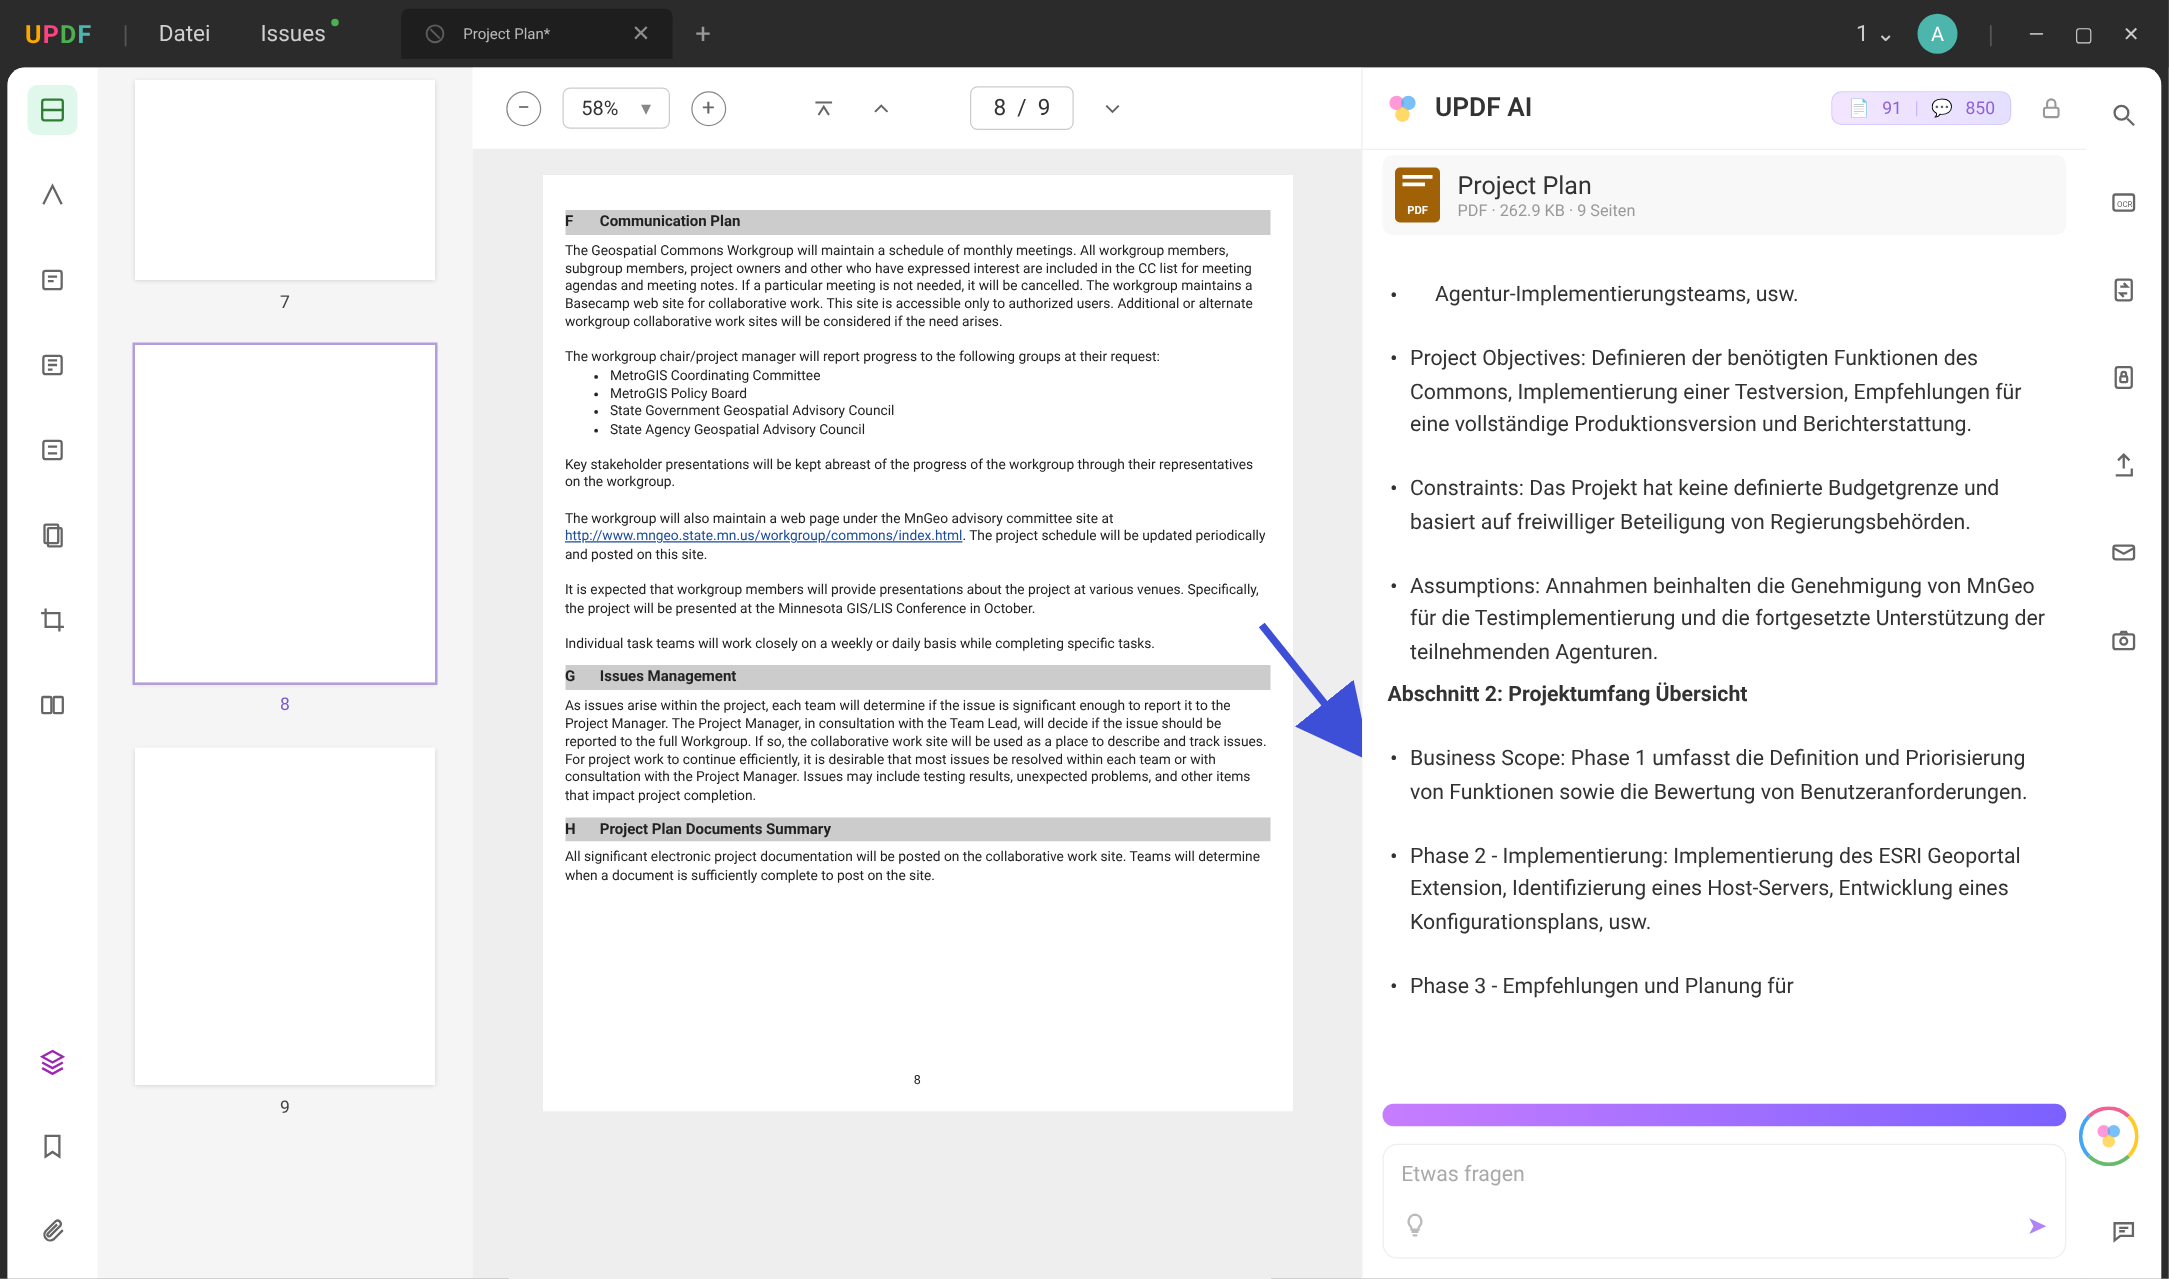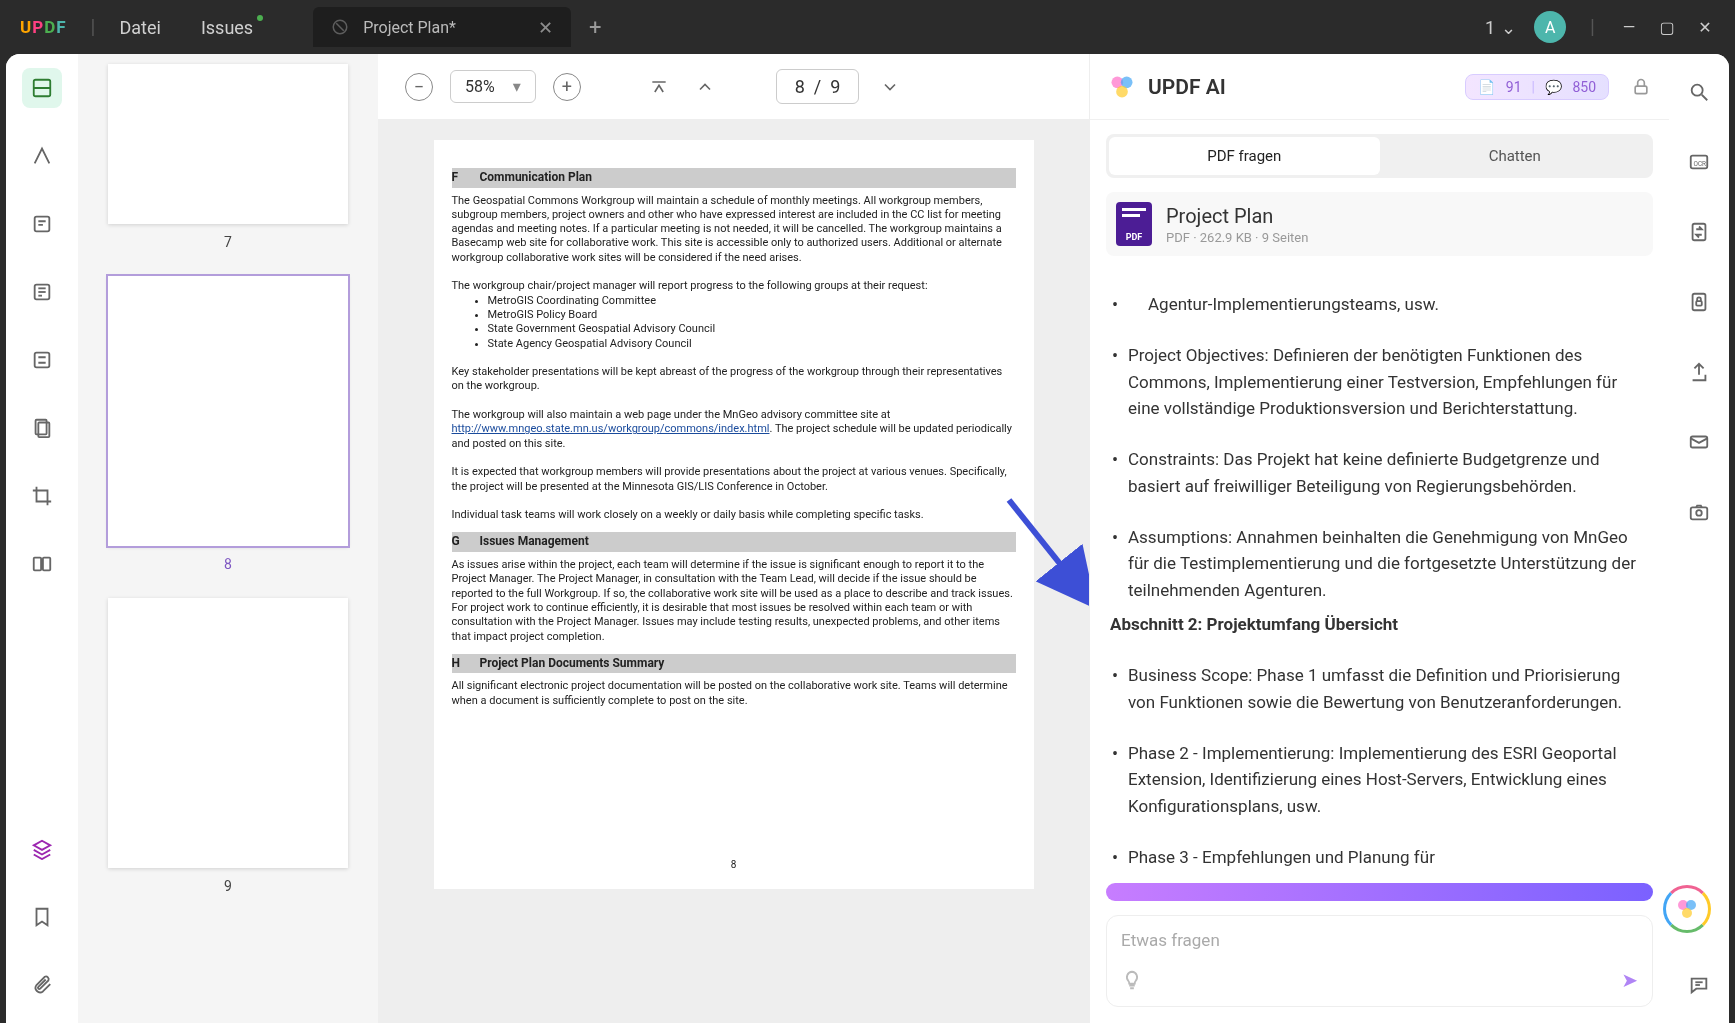--- a/index.html
+++ b/index.html
@@ -1,25 +1,25 @@
 <!DOCTYPE html>
 <html><head>
 <meta charset="utf-8">
 <style>
 * { margin:0; padding:0; box-sizing:border-box; font-family:-apple-system,BlinkMacSystemFont,"Segoe UI",Roboto,sans-serif; }
 body { width:1735px; height:1023px; background:#2b2b2b; overflow:hidden; }
 .titlebar { height:54px; background:#2b2b2b; display:flex; align-items:center; padding:0 20px; color:#d0d0d0; }
-.logo { font-weight:bold; font-size:17px; letter-spacing:1px; }
+.logo { font-weight:bold; font-size:20px; letter-spacing:1px; }
 .logo .u { color:#ffa500; } .logo .p { color:#ff4081; } .logo .d { color:#4caf50; } .logo .f { color:#4db6ac; }
 .titlebar-sep { color:#555; margin:0 24px; font-size:20px; }
 .menu-item { font-size:18px; margin-right:40px; cursor:pointer; position:relative; }
 .menu-dot { position:absolute; top:-2px; right:-10px; width:6px; height:6px; background:#4caf50; border-radius:50%; }
 .tab { background:#1e1e1e; height:40px; display:flex; align-items:center; padding:0 18px; margin-left:20px; border-radius:6px 6px 0 0; color:#bbb; }
 .tab-icon { width:18px; height:18px; margin-right:14px; opacity:0.6; }
-.tab-title { font-size:16px; margin-right:82px; }
+.tab-title { font-size:12px; margin-right:65px; }
 .tab-close { font-size:18px; cursor:pointer; opacity:0.7; }
 .new-tab { margin-left:18px; font-size:22px; color:#999; cursor:pointer; }
 .titlebar-right { margin-left:auto; display:flex; align-items:center; gap:18px; }
 .workspace-sel { display:flex; align-items:center; color:#ccc; font-size:18px; cursor:pointer; }
 .avatar { width:32px; height:32px; border-radius:50%; background:#4db6ac; color:#fff; display:flex; align-items:center; justify-content:center; font-size:16px; }
 .win-btn { color:#ccc; font-size:16px; cursor:pointer; width:20px; text-align:center; }
 
 .main-area { display:flex; height:calc(100% - 54px); background:#fff; border-radius:14px 14px 0 0; margin:0 6px; overflow:hidden; }
 .left-rail { width:72px; background:#fff; border-right:1px solid rgba(0,0,0,0); display:flex; flex-direction:column; align-items:center; padding-top:14px; gap:28px; }
 .rail-btn { width:40px; height:40px; display:flex; align-items:center; justify-content:center; cursor:pointer; border-radius:8px; }
@@ -56,21 +56,21 @@
 .ai-panel { width:580px; background:#fff; border-left:1px solid #eee; display:flex; flex-direction:column; }
 .ai-header { height:66px; display:flex; align-items:center; padding:0 18px; gap:12px; border-bottom:1px solid #f0f0f0; }
 .ai-logo { width:28px; height:28px; }
 .ai-title { font-size:21px; font-weight:600; color:#333; }
 .credit-pill { margin-left:auto; display:flex; align-items:center; gap:10px; background:linear-gradient(90deg,#f3e5ff,#e5e0ff); border:1px solid #d8ccff; border-radius:8px; padding:4px 12px; font-size:14px; color:#915fd6; }
 .lock-icon { width:20px; height:20px; margin-left:10px; }
 .ai-tabs { display:flex; margin:14px 16px 10px; background:#f0f0f0; border-radius:8px; padding:3px; }
 .ai-tab { flex:1; text-align:center; padding:10px; font-size:15px; color:#555; cursor:pointer; border-radius:6px; }
 .ai-tab.active { background:#fff; color:#222; }
 .doc-chip { margin:4px 16px 10px; display:flex; align-items:center; gap:14px; background:#f8f8f8; border-radius:8px; padding:10px; }
-.pdf-badge { width:36px; height:44px; background:#4c1d95; border-radius:4px; color:#fff; font-size:9px; font-weight:bold; display:flex; align-items:flex-end; justify-content:center; padding-bottom:4px; position:relative; }
+.pdf-badge { width:36px; height:44px; background:#a16207; border-radius:4px; color:#fff; font-size:9px; font-weight:bold; display:flex; align-items:flex-end; justify-content:center; padding-bottom:4px; position:relative; }
 .pdf-badge::before { content:''; position:absolute; top:6px; left:6px; right:6px; height:3px; background:#fff; }
 .pdf-badge::after { content:''; position:absolute; top:12px; left:6px; right:12px; height:3px; background:#fff; }
 .doc-title-text { font-size:20px; color:#333; }
 .doc-meta { font-size:13px; color:#999; margin-top:2px; }
 .ai-body { flex:1; overflow:auto; padding:0 20px 10px; font-size:17px; color:#333; line-height:1.55; }
 .ai-body ul { list-style:none; }
 .ai-body li { position:relative; padding-left:18px; margin-bottom:4px;margin-top:25px; }
 .ai-body li::before { content:'•'; position:absolute; left:2px; top:0; font-size:18px; }
 .ai-body .section-title { font-weight:700; margin-top:8px; }
 .gradient-bar { height:18px; margin:8px 16px 14px; border-radius:10px; background:linear-gradient(90deg,#c77dff,#7b61ff); }
@@ -279,24 +279,20 @@
           <span>91</span>
         <span style="color:#c9b8ff">|</span>
         <span>💬</span>
           <span>850</span>
       </div>
       <svg class="lock-icon" viewBox="0 0 24 24" fill="none" stroke="#999" stroke-width="2">
           <rect x="5" y="11" width="14" height="9" rx="2"></rect>
           <path d="M8 11V7a4 4 0 018 0v4"></path>
         </svg>
     </div>
-    <div class="ai-tabs">
-      <div class="ai-tab active">PDF fragen</div>
-      <div class="ai-tab">Chatten</div>
-    </div>
     <div class="doc-chip">
       <div class="pdf-badge">PDF</div>
       <div>
         <div class="doc-title-text">Project Plan</div>
         <div class="doc-meta">PDF · 262.9 KB · 9 Seiten</div>
       </div>
     </div>
     <div class="ai-body">
       <ul>
         <li style="padding-left:38px">Agentur-Implementierungsteams, usw.</li>

